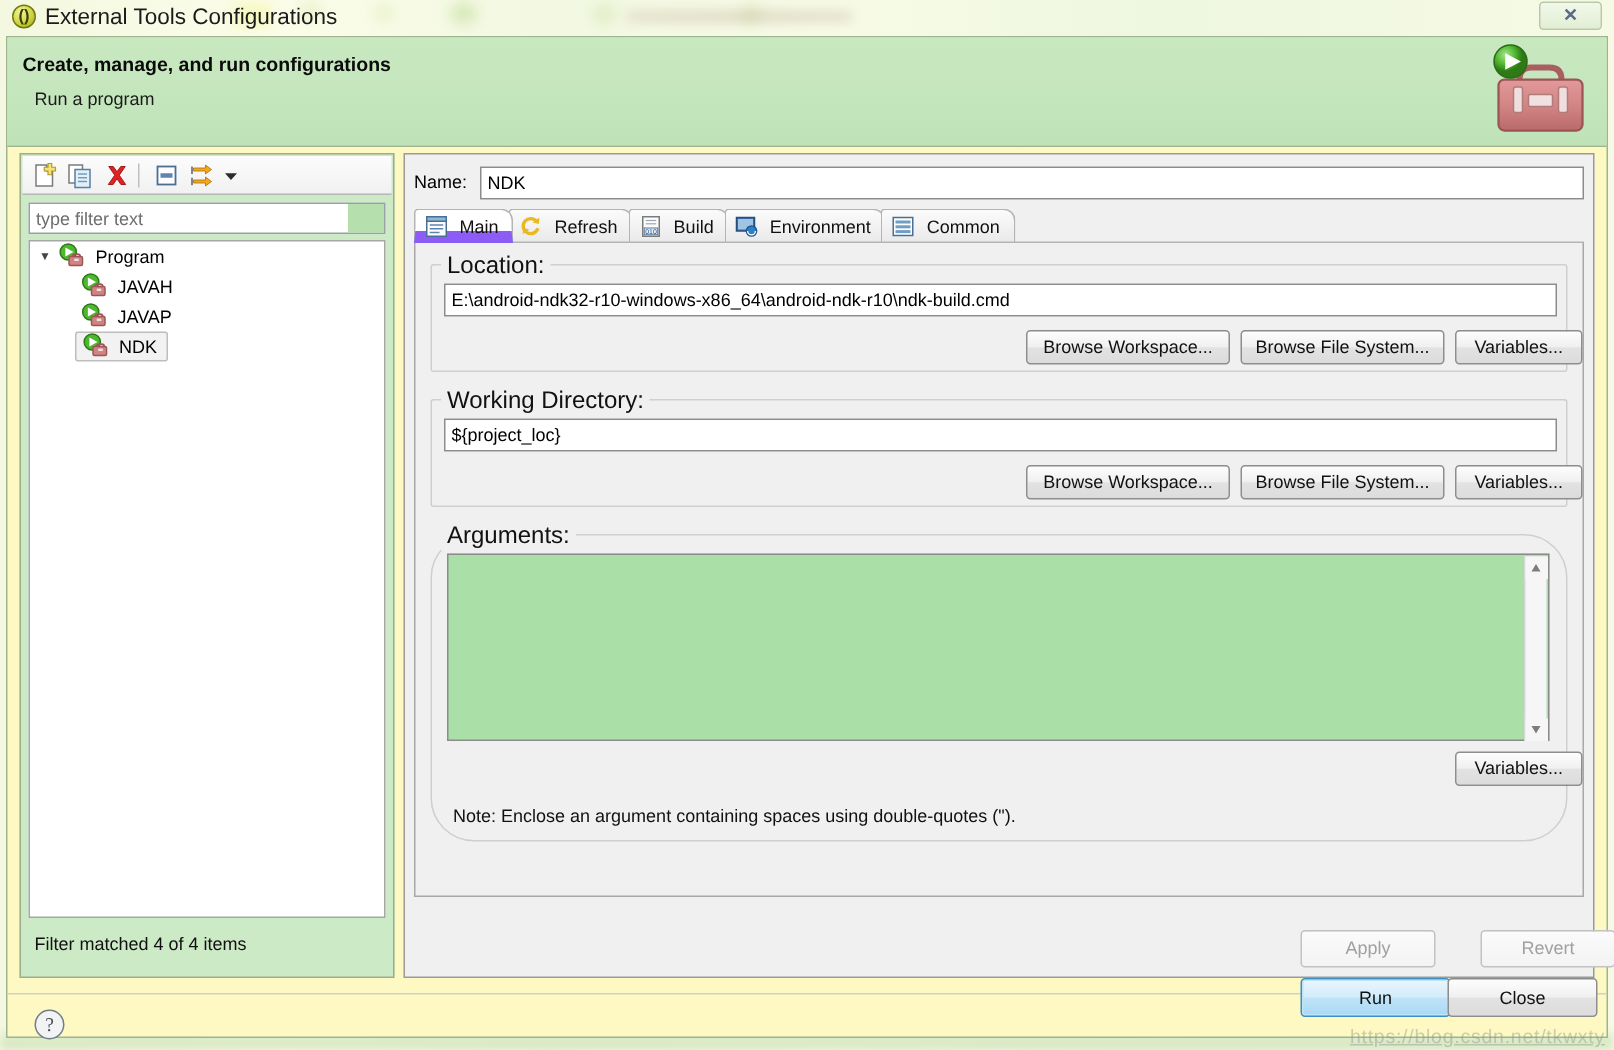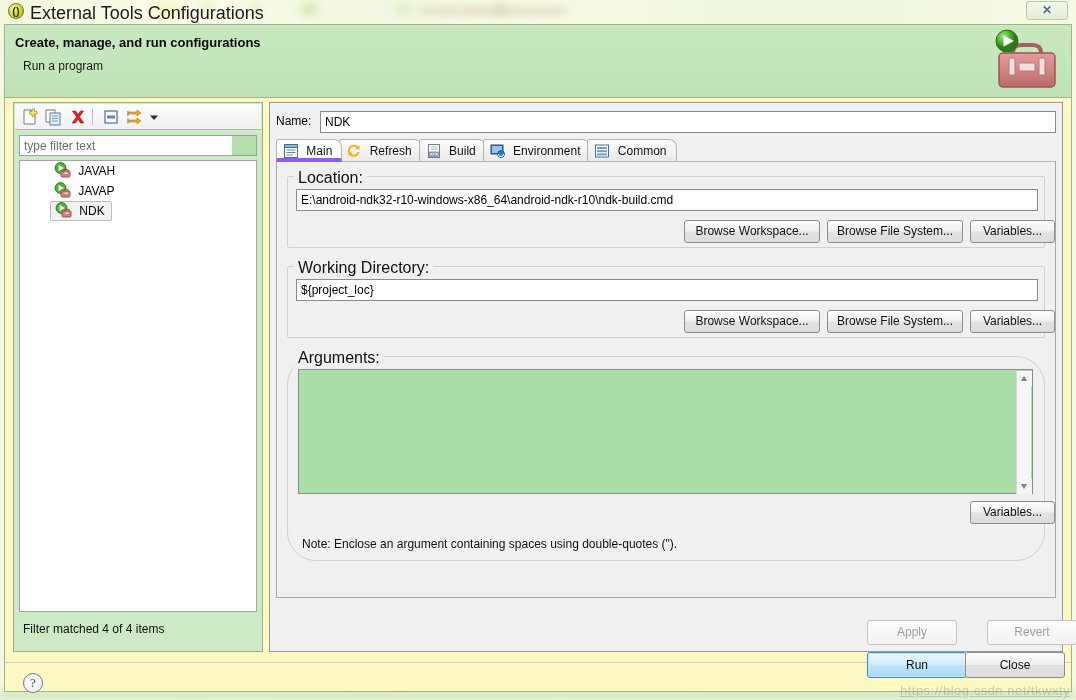--- a/index.html
+++ b/index.html
@@ -63,21 +63,21 @@
     box-sizing: border-box;
     font-size: 11px;
     line-height: 14px;
     text-align: center;
     color: #3a3f05;
     font-weight: bold;
   }
   #title-text {
     position: absolute;
     left: 30px; top: 3px;
-    font-size: 18px;
+    font-size: 15px;
     color: #1b1b1b;
     white-space: nowrap;
   }
   #close-btn {
     position: absolute;
     right: 8px; top: 1px;
     width: 42px; height: 19px;
     border: 1px solid #b9c9a8;
     border-radius: 3px;
     background: linear-gradient(180deg, #f2f8ea, #e1eed4);
@@ -288,21 +288,21 @@
     white-space: nowrap;
     background: linear-gradient(180deg, #fbfbfb, #e9e9e9);
     border: 1px solid #b4b4b4;
     border-bottom: none;
     border-radius: 3px 8px 0 0;
     margin-right: -3px;
     color: #111;
   }
   .tab.selected {
     background: #fff;
-    border-bottom: 4px solid #8b5cf6;
+    border-bottom: 8px solid #8b5cf6;
     z-index: 3;
   }
   .tab .ticon {
     display: inline-block;
     width: 16px; height: 14px;
     vertical-align: -3px;
     margin-right: 4px;
     position: relative;
   }
   #tab-underline {
@@ -540,20 +540,33 @@
         <path d="M2 7.5 L10 7.5 L6 12 Z" fill="#2b2b2b"></path>
       </svg>
     </div>
 
     <div id="filter-wrap">
       <input id="filter-input" type="text" value="" placeholder="type filter text" style="">
       <div id="filter-deco"></div>
     </div>
 
     <div id="tree">
+      <div class="tree-row">
+        <span class="tree-arrow">▼</span>
+        <span class="cfg-icon">
+          <svg width="17" height="16" viewBox="0 0 17 16">
+            <circle cx="6.5" cy="6" r="5.4" fill="#4fb62f" stroke="#2e7a17"></circle>
+            <path d="M4.6 3 L10 6 L4.6 9 Z" fill="#fff"></path>
+            <rect x="7" y="9" width="9" height="6" rx="1" fill="#d08383" stroke="#9c5555"></rect>
+            <path d="M9.5 9 q0 -1.6 1.8 -1.6 h1.4 q1.8 0 1.8 1.6" fill="none" stroke="#9c5555" stroke-width="1.1"></path>
+            <rect x="10.5" y="10.4" width="3" height="1.6" fill="#f2e0e0"></rect>
+          </svg>
+        </span>
+        <span class="tree-label">Program</span>
+      </div>
 
       <div class="tree-row child">
         <span class="cfg-icon">
           <svg width="17" height="16" viewBox="0 0 17 16">
             <circle cx="6.5" cy="6" r="5.4" fill="#4fb62f" stroke="#2e7a17"></circle>
             <path d="M4.6 3 L10 6 L4.6 9 Z" fill="#fff"></path>
             <rect x="7" y="9" width="9" height="6" rx="1" fill="#d08383" stroke="#9c5555"></rect>
             <path d="M9.5 9 q0 -1.6 1.8 -1.6 h1.4 q1.8 0 1.8 1.6" fill="none" stroke="#9c5555" stroke-width="1.1"></path>
             <rect x="10.5" y="10.4" width="3" height="1.6" fill="#f2e0e0"></rect>
           </svg>

